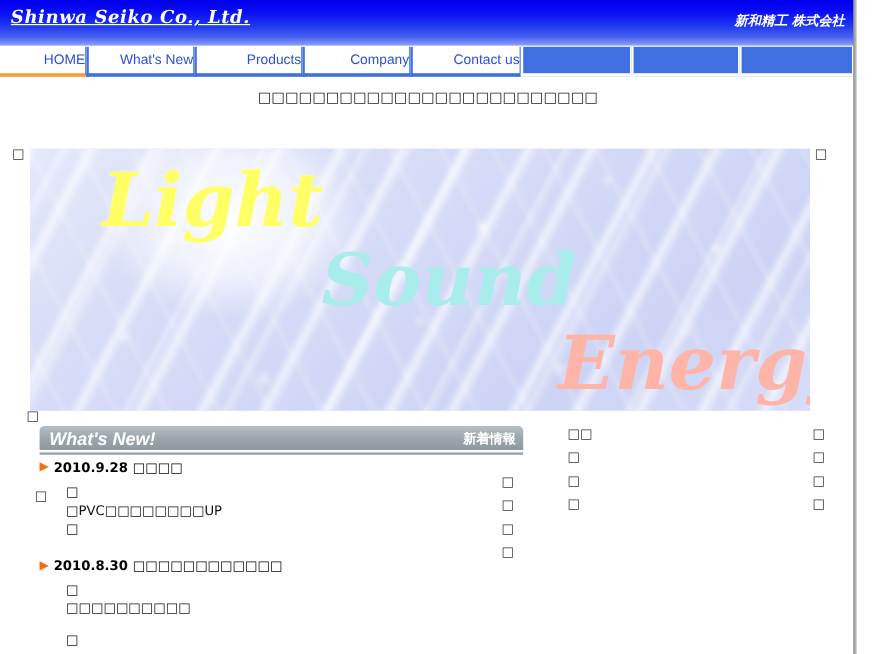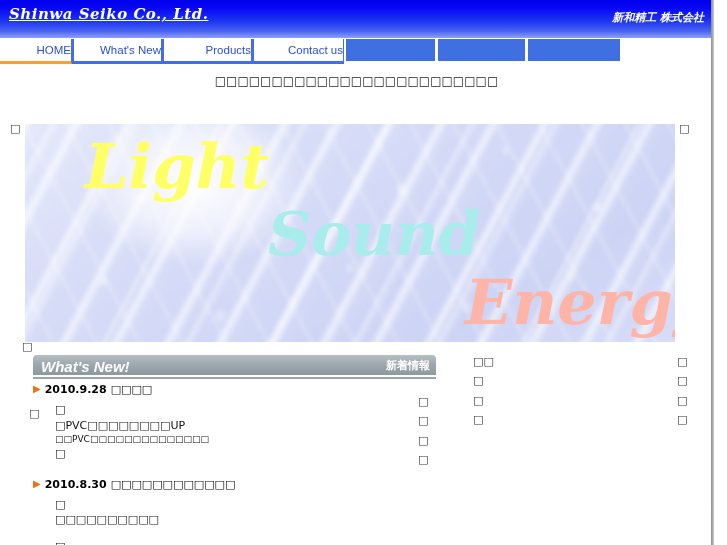--- a/index.html
+++ b/index.html
@@ -316,20 +316,23 @@
   <div class="nav">
     <div class="nav-cell first active" style="width:72px">
       <span>HOME</span>
     </div>
     <div class="nav-cell" style="width:90px">
       <span>What's New</span>
     </div>
     <div class="nav-cell" style="width:90px">
       <span>Products</span>
     </div>
+    <div class="nav-cell" style="width:90px">
+      <span>Company</span>
+    </div>
     <div class="nav-cell" style="width:92px">
       <span>Contact us</span>
     </div>
     <div class="nav-cell blank" style="width:92px"></div>
     <div class="nav-cell blank" style="width:90px"></div>
     <div class="nav-cell blank" style="width:95px"></div>
   </div>
 
   <div class="intro">□□□□□□□□□□□□□□□□□□□□□□□□□</div>
 
@@ -359,21 +362,20 @@
 
     <div class="news-item">
       <div class="news-head">
         <span class="tri">▶</span>
         <span class="news-date">2010.9.28</span>
         <span class="news-title">□□□□</span>
       </div>
       <div class="news-body">
         <div>□</div>
         <div>□PVC□□□□□□□□UP</div>
-        <div class="small-tofu">□□PVC□□□□□□□□□□□□□□</div>
         <div>□</div>
       </div>
     </div>
 
     <div class="news-item" style="margin-top:16px">
       <div class="news-head">
         <span class="tri">▶</span>
         <span class="news-date">2010.8.30</span>
         <span class="news-title">□□□□□□□□□□□□</span>
       </div>

